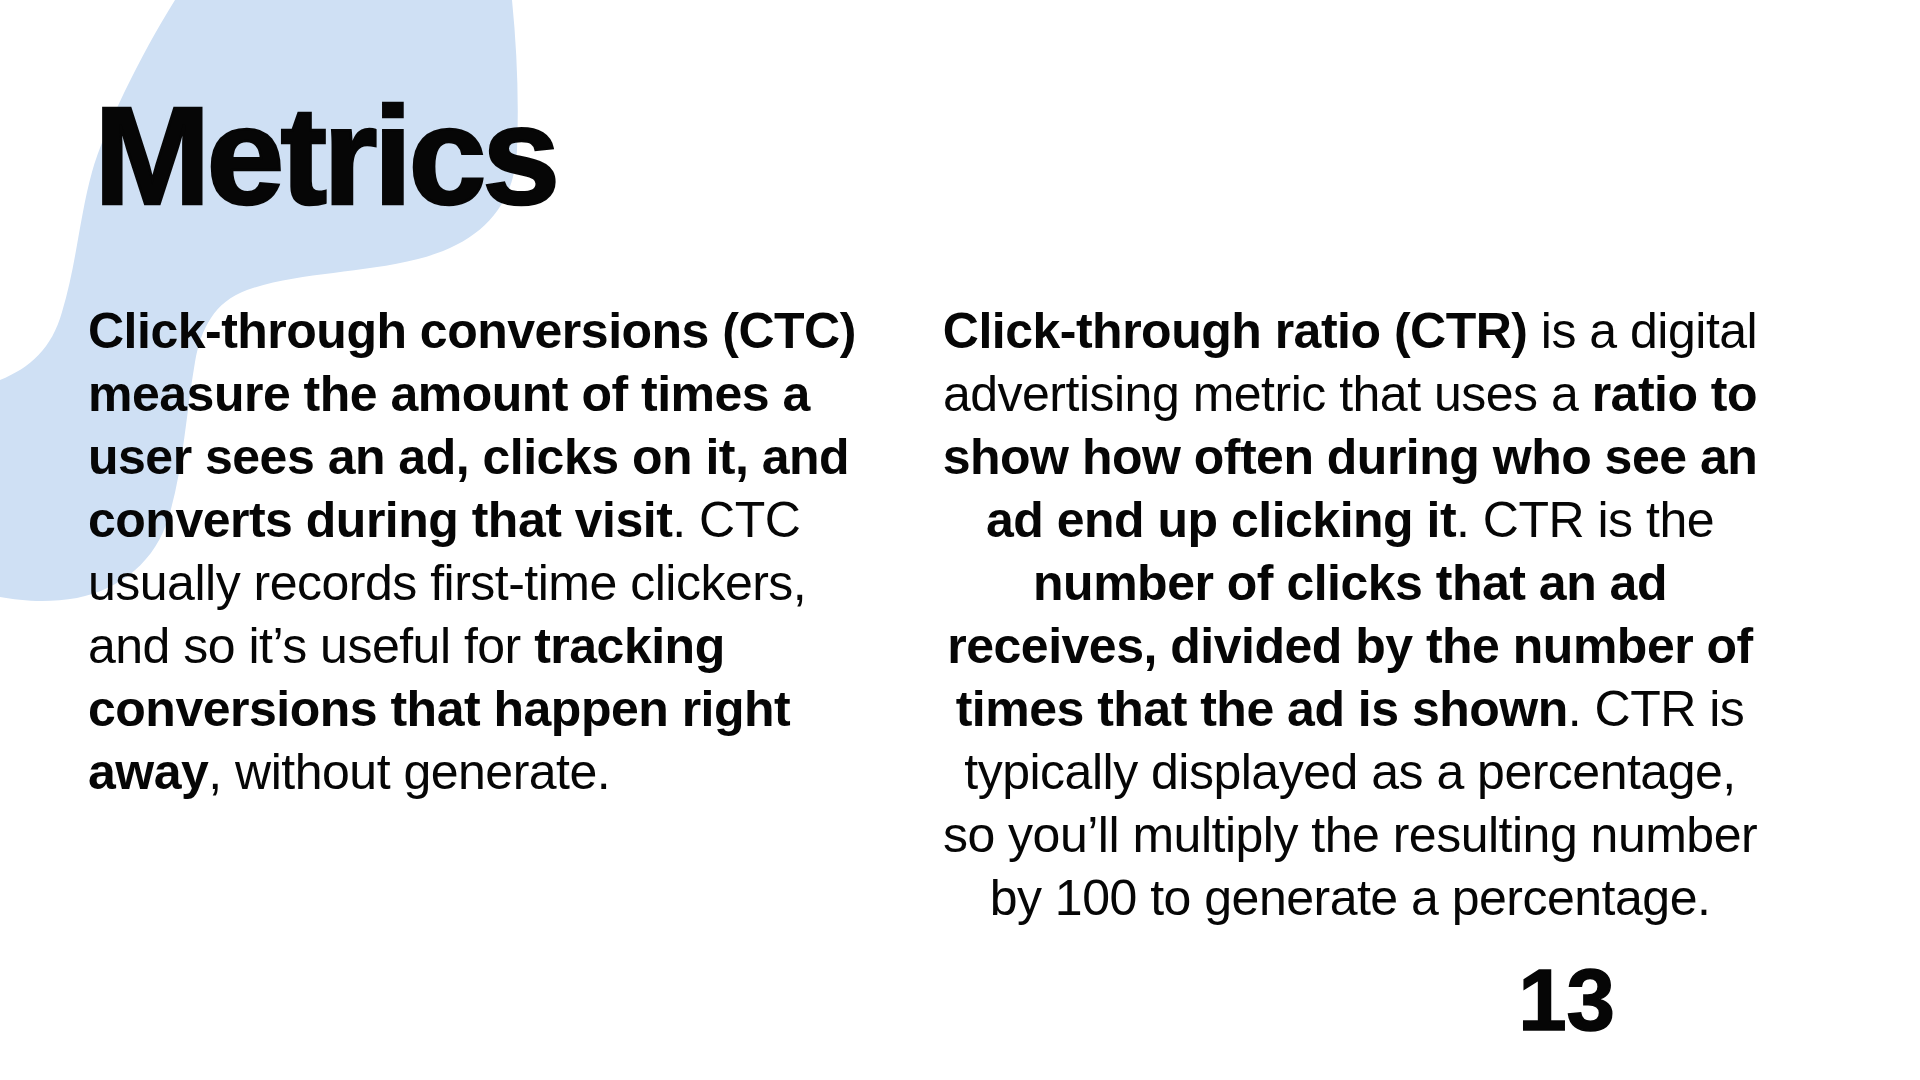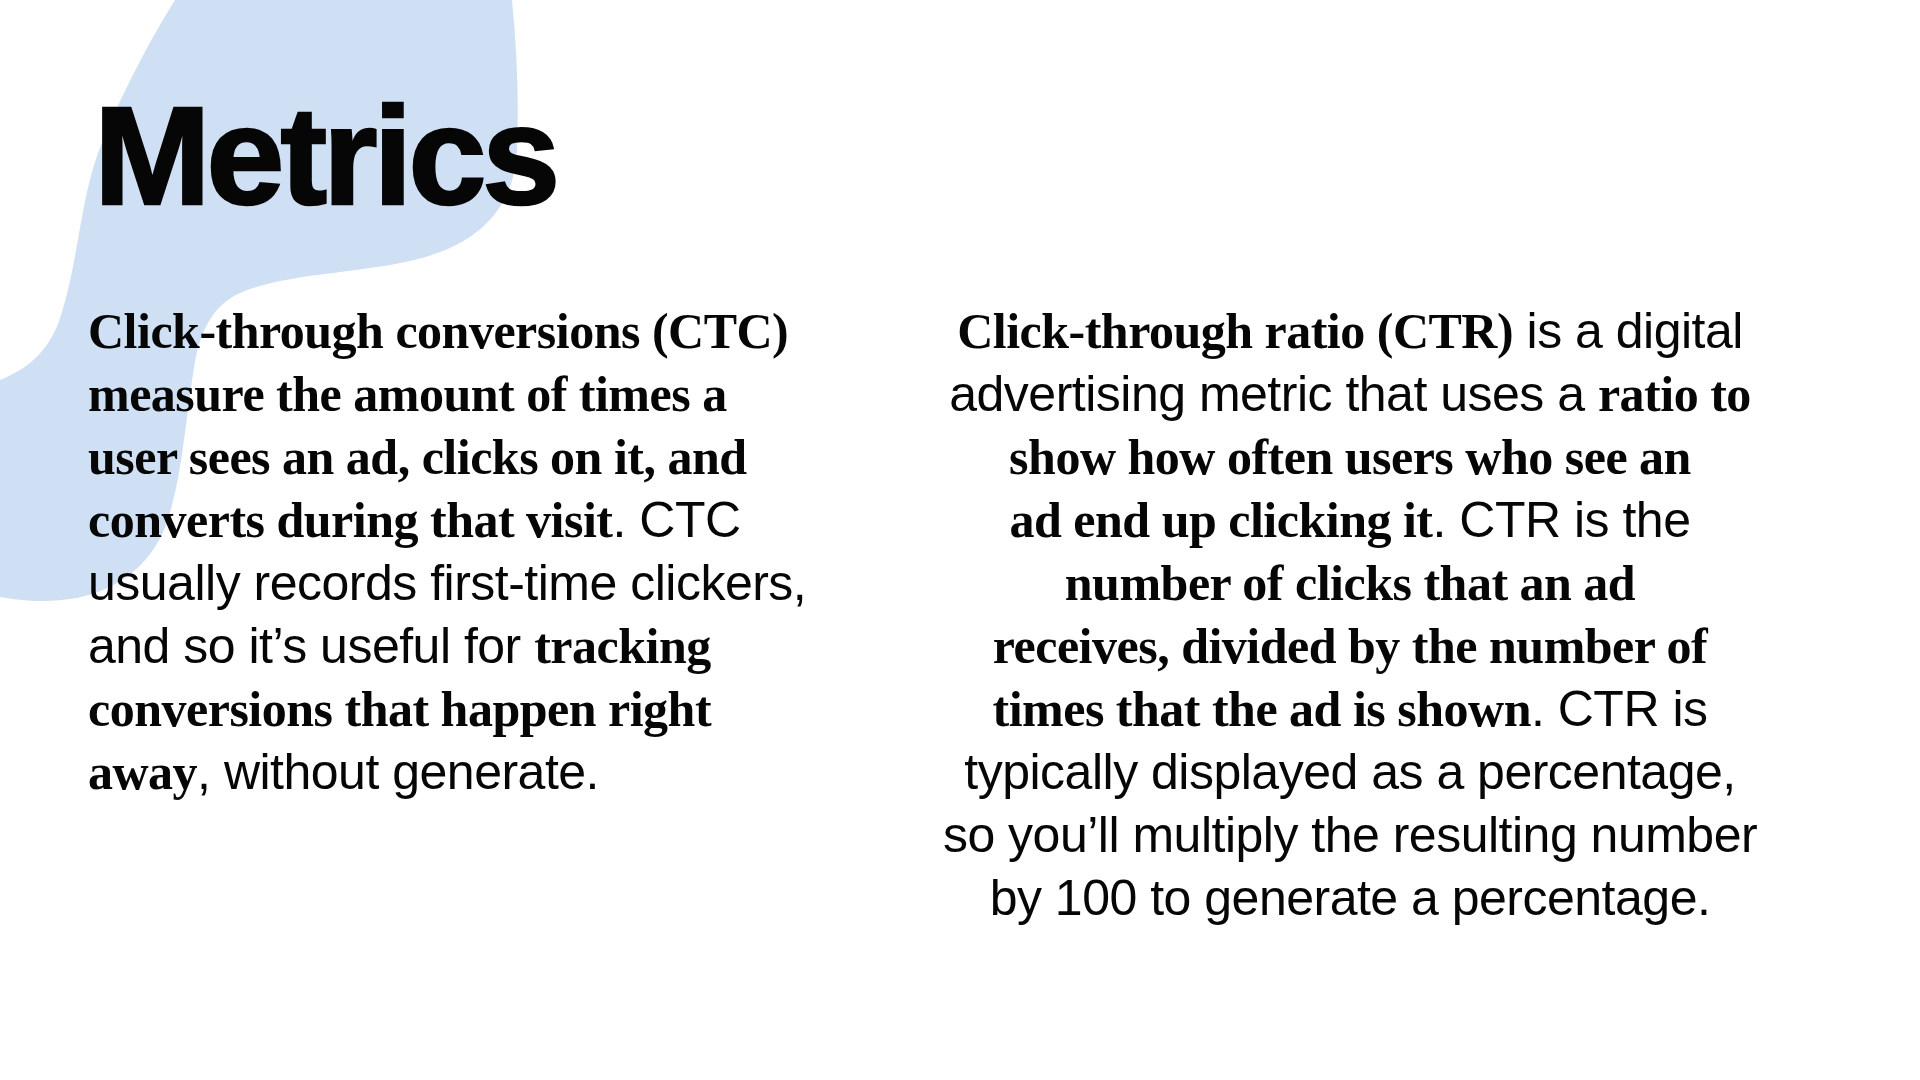--- a/index.html
+++ b/index.html
@@ -25,21 +25,21 @@
     white-space:pre;
   }
   .col{
     position:absolute;
     top:300px;
     font-size:50px;
     line-height:63px;
     letter-spacing:-0.5px;
     white-space:pre;
   }
-  .col .b{font-weight:700;font-family:Liberation Serif, serif;}
+  .col .b{font-weight:700;}
   .col .r{font-weight:400;}
   .col-left{
     left:88px;
     width:780px;
     text-align:left;
   }
   .col-right{
     left:890px;
     width:920px;
     text-align:center;
@@ -82,23 +82,24 @@
 measure the amount of times a
 user sees an ad, clicks on it, and
 converts during that visit</span><span class="r">. CTC
 usually records first-time clickers,
 and so it’s useful for </span><span class="b">tracking
 conversions that happen right
 away</span><span class="r">, without generate.</span></div>
 
   <div class="col col-right"><span class="b">Click-through ratio (CTR)</span><span class="r"> is a digital
 advertising metric that uses a </span><span class="b">ratio to
-show how often users who see an
+show how often during who see an
 ad end up clicking it</span><span class="r">. CTR is the
 </span><span class="b">number of clicks that an ad
 receives, divided by the number of
 times that the ad is shown</span><span class="r">. CTR is
 typically displayed as a percentage,
 so you’ll multiply the resulting number
 by 100 to generate a percentage.</span></div>
 
+  <div class="page-number">13</div>
 
 </div>
 
 </body></html>

